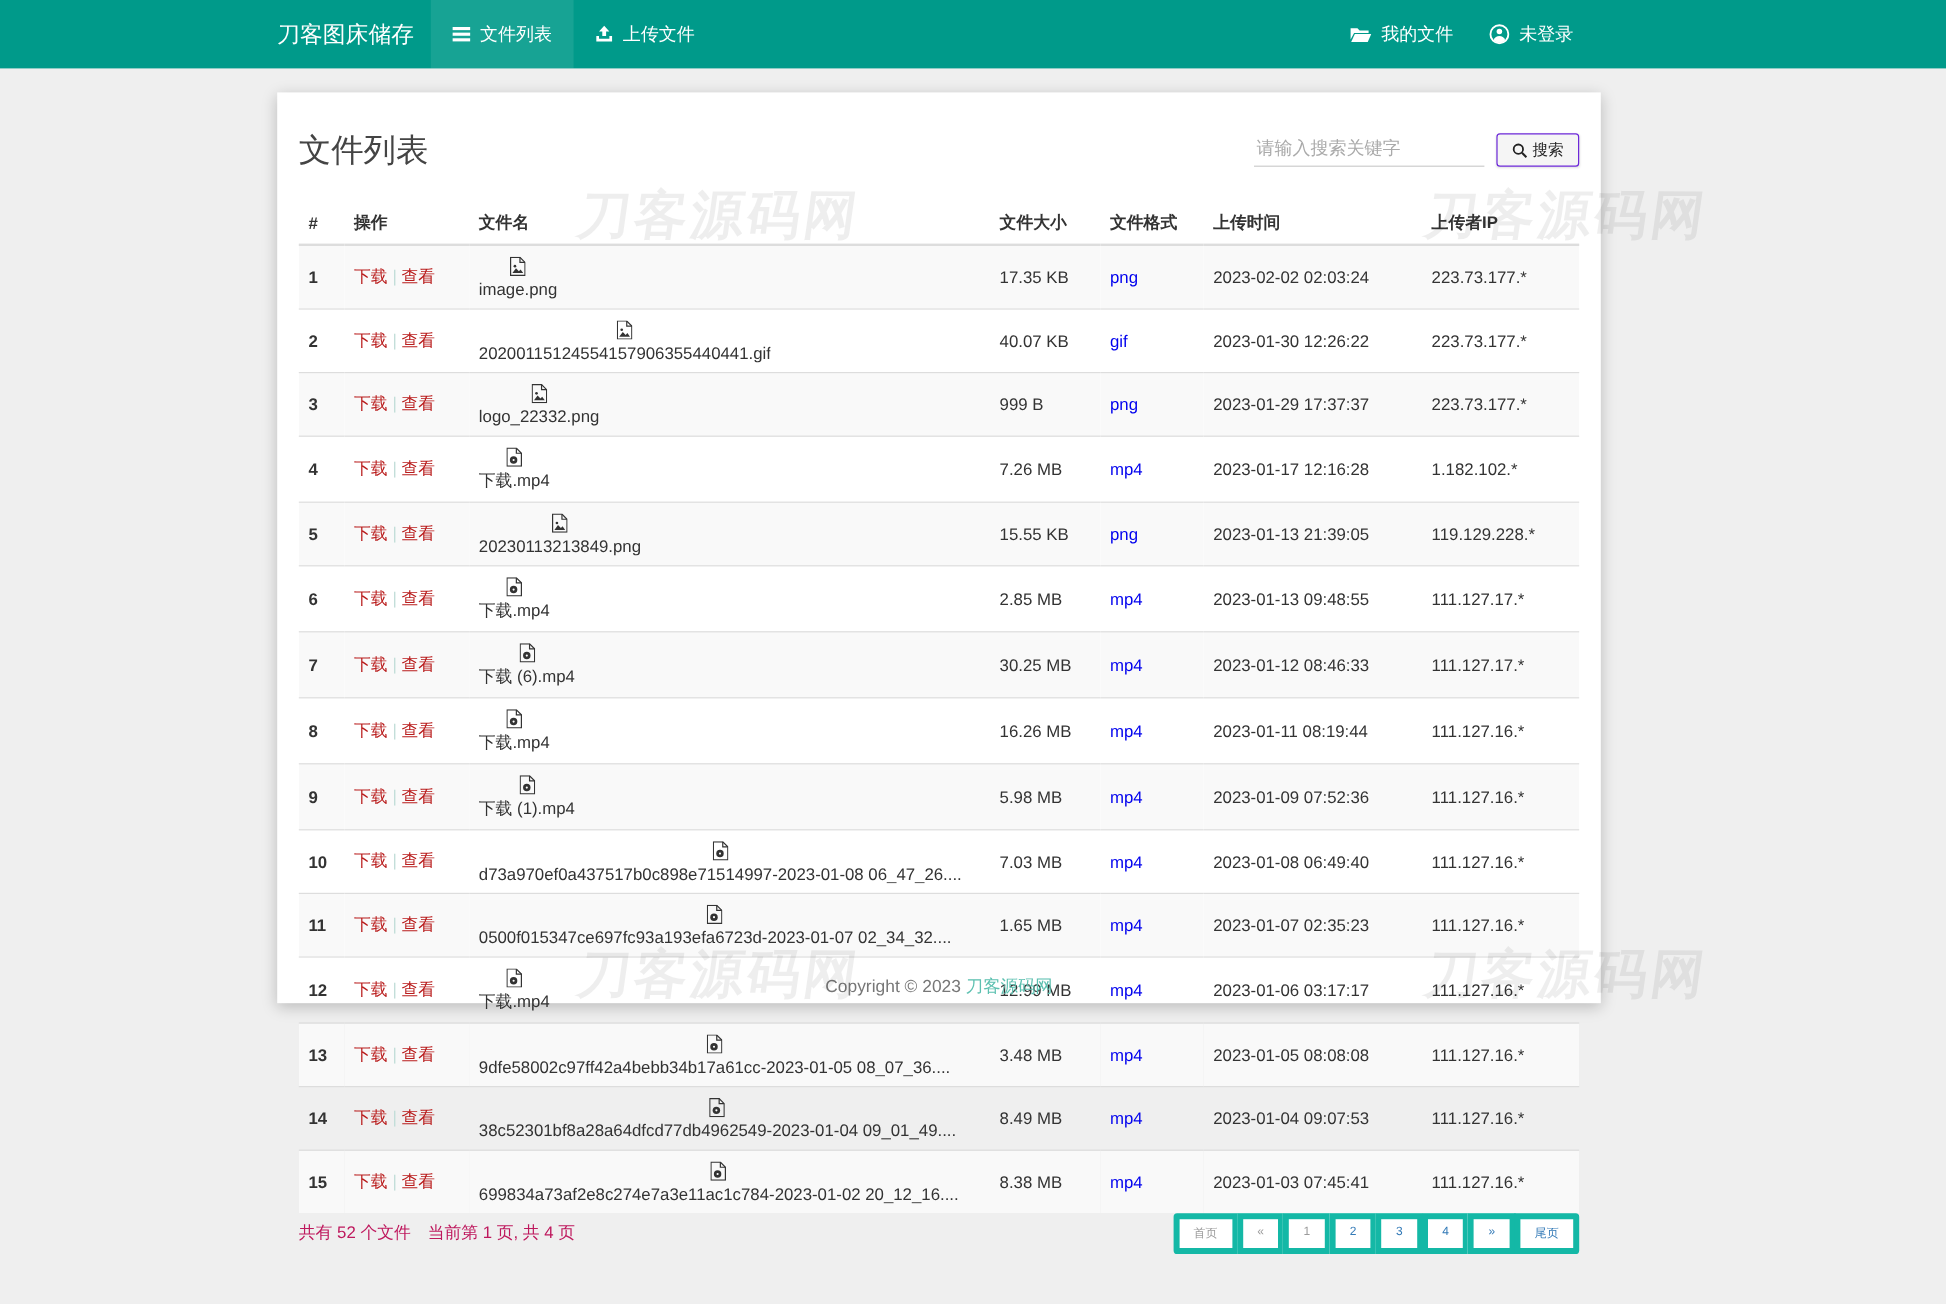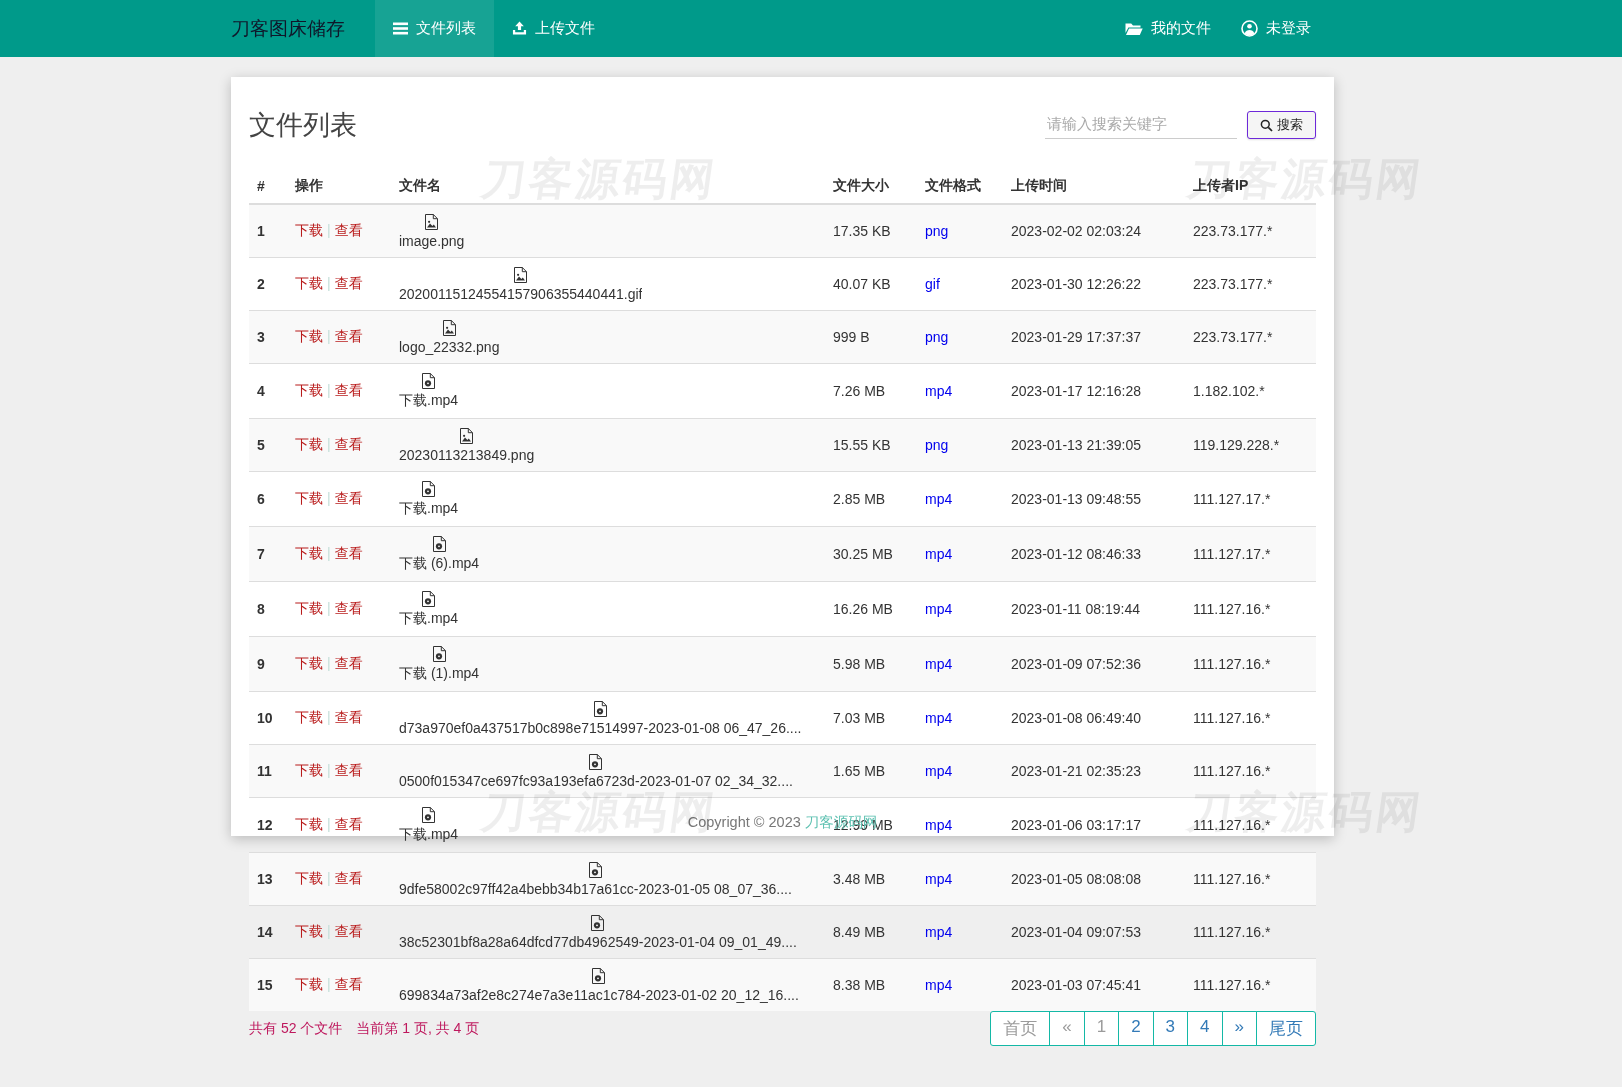--- a/index.html
+++ b/index.html
@@ -10,23 +10,23 @@
     font-family:"Liberation Sans","DejaVu Sans",sans-serif;
     position:relative; overflow:hidden;
     color:#333;
   }
   
   .navbar {
     height:57px; background:#009a8a;
     display:flex; align-items:stretch;
   }
   .brand {
-    margin-left:231px; padding-right:30px;
+    margin-left:231px; padding-right:14px;
     display:flex; align-items:center;
-    color:#0f172a; font-size:19px; white-space:nowrap;
+    color:#ffffff; font-size:19px; white-space:nowrap;
   }
   .nav-tab {
     display:flex; align-items:center; gap:8px;
     padding:0 18px; color:#fff; font-size:15px; cursor:pointer; white-space:nowrap;
   }
   .nav-tab.active { background:rgba(255,255,255,0.09); }
   .nav-right { margin-left:auto; margin-right:303px; display:flex; align-items:stretch; }
   .nav-right .nav-tab { padding:4px 8px; margin-left:14px; }
   .nav-icon { display:inline-flex; align-items:center; }
   
@@ -90,22 +90,22 @@
   
   .card-bottom {
     margin-top:auto;
     display:flex; justify-content:space-between; align-items:center;
     padding-bottom:14px;
   }
   .summary { font-size:14px; color:#be185d; }
   .summary span { margin-right:14px; }
   .pagination { display:inline-flex; list-style:none; margin:0; padding:0; }
   .pagination li {
-    border:1px solid #14b8a6; background:#fff; margin-left:-1px;
-    padding:5px 12px; font-size:17px; cursor:pointer; user-select:none;
+    border:5px solid #14b8a6; background:#fff; margin-left:-1px;
+    padding:5px 12px; font-size:10px; cursor:pointer; user-select:none;
   }
   .pagination li:first-child { border-radius:3px 0 0 3px; margin-left:0; }
   .pagination li:last-child  { border-radius:0 3px 3px 0; }
   .pagination li.disabled { color:#9b9b9b; cursor:default; }
   .pagination li.link { color:#337ab7; }
   
   .footer {
     position:absolute; top:813px; left:231px; width:1103px;
     text-align:center; font-size:14.5px; color:#777;
   }
@@ -412,21 +412,21 @@
                   <path d="M0.5 0.5 H8.3 L12.5 4.7 V15.5 H0.5 Z" fill="none" stroke="#333"></path>
                   <path d="M8.3 0.5 V4.7 H12.5" fill="none" stroke="#333"></path>
                   <circle cx="6" cy="10.3" r="3.1" fill="#333"></circle>
                   <circle cx="6" cy="10.3" r="0.9" fill="#fff"></circle>
                 </svg>
               </span>
               <span>0500f015347ce697fc93a193efa6723d-2023-01-07 02_34_32....</span>
             </span></td>
           <td>1.65 MB</td>
           <td><a class="format-link">mp4</a></td>
-          <td>2023-01-21 02:35:23</td>
+          <td>2023-01-07 02:35:23</td>
           <td>111.127.16.*</td>
         </tr>
         <tr>
           <td class="row-num">12</td>
           <td><a class="action-link">下载</a><span class="action-sep">|</span><a class="action-link">查看</a></td>
           <td><span class="file-name">
               <span class="file-icon">
                 <svg width="13" height="16" viewBox="0 0 13 16">
                   <path d="M0.5 0.5 H8.3 L12.5 4.7 V15.5 H0.5 Z" fill="none" stroke="#333"></path>
                   <path d="M8.3 0.5 V4.7 H12.5" fill="none" stroke="#333"></path>

